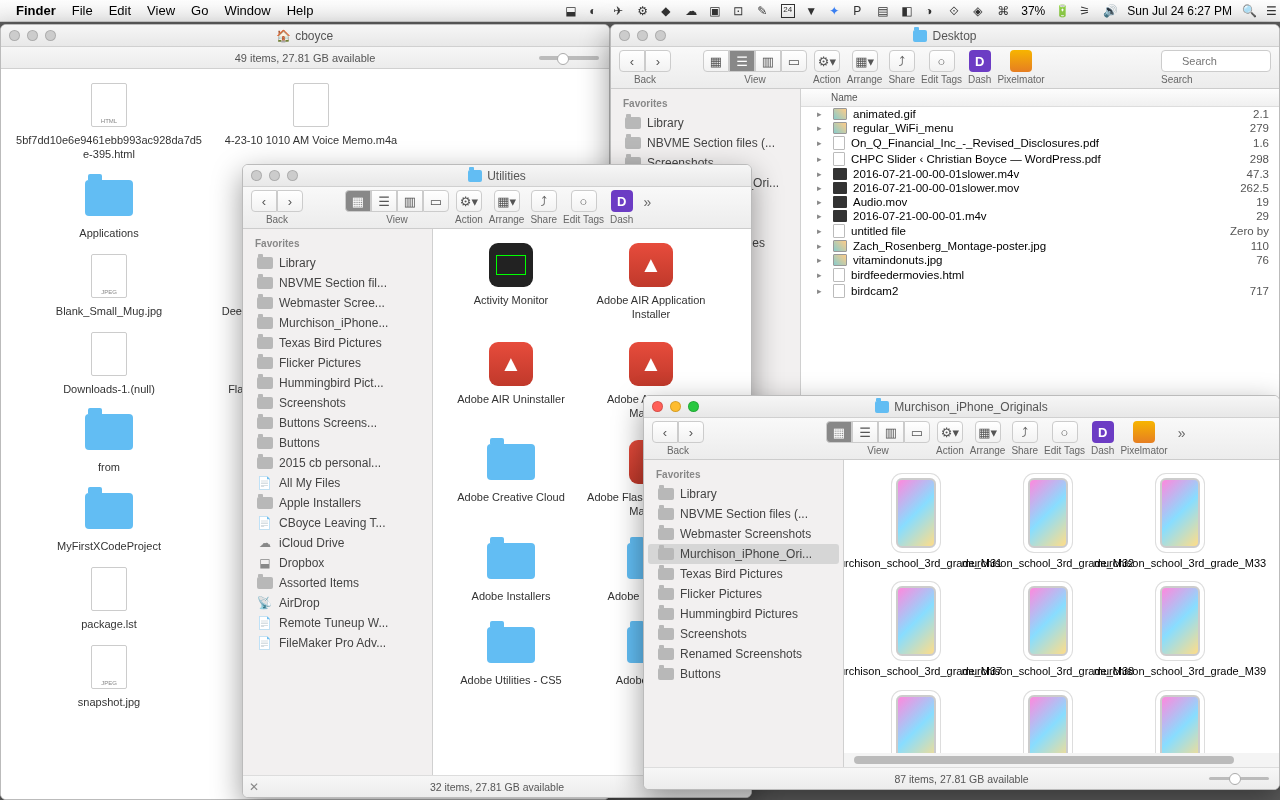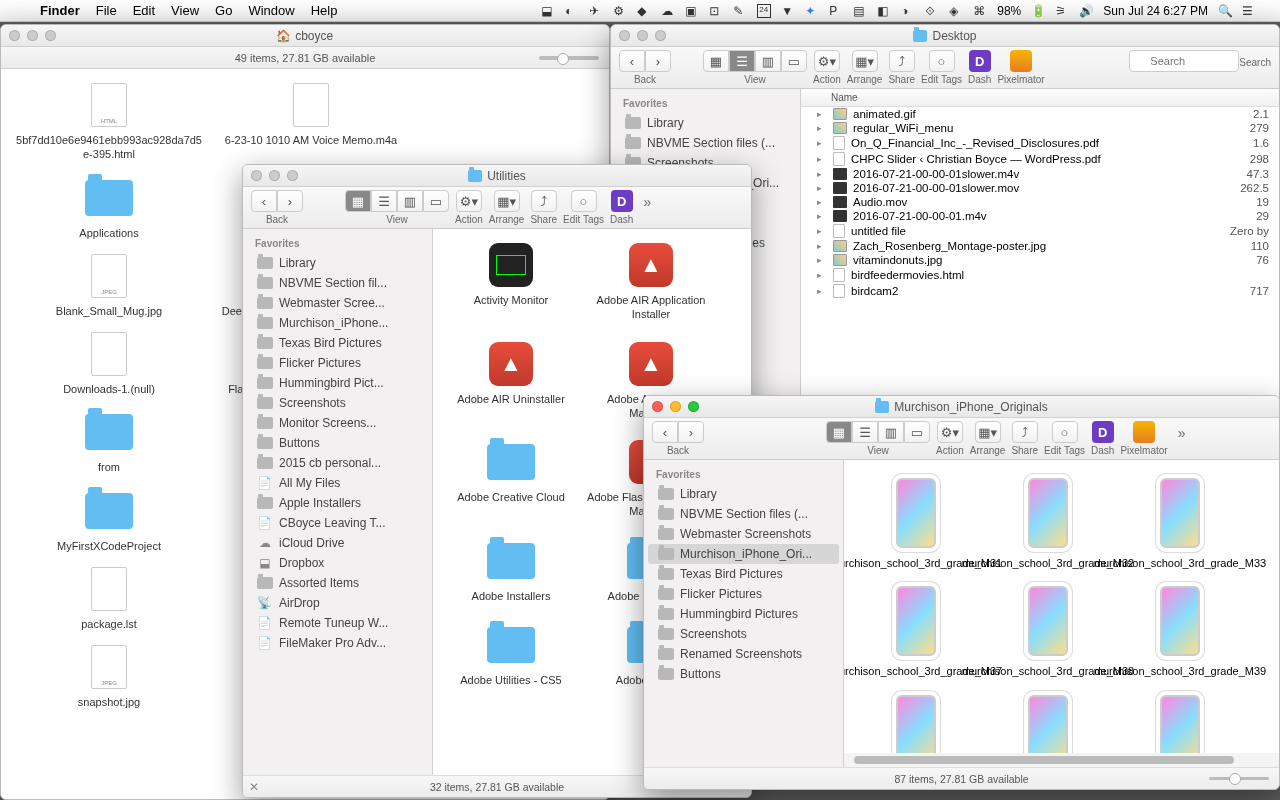--- a/index.html
+++ b/index.html
@@ -1,19 +1,19 @@
 <!DOCTYPE html>
 <html><head>
 <meta charset="utf-8">
 <style>
 * { box-sizing: border-box; margin: 0; padding: 0; font-family: -apple-system, "Helvetica Neue", Arial, sans-serif; }
 body { width: 1280px; height: 800px; background: #5c5c5c; position: relative; overflow: hidden; font-size: 12px; }
 
 
-.menubar { position: absolute; top: 0; left: 0; right: 0; height: 22px; background: linear-gradient(#fdfdfd,#f0f0f0); display: flex; align-items: center; padding: 0 24px; font-size: 13px; border-bottom: 1px solid #ccc; }
+.menubar { position: absolute; top: 0; left: 0; right: 0; height: 22px; background: linear-gradient(#fdfdfd,#f0f0f0); display: flex; align-items: center; padding: 0 0; font-size: 13px; border-bottom: 1px solid #ccc; }
 .menubar .left { display: flex; align-items: center; gap: 16px; }
 .menubar .right { margin-left: auto; display: flex; align-items: center; gap: 10px; font-size: 12px; }
 .menubar .appname { font-weight: 600; }
 .mbicon { width: 14px; height: 14px; display: inline-block; color: #333; }
 
 
 .finder { position: absolute; background: #fff; border-radius: 6px; box-shadow: 0 10px 30px rgba(0,0,0,0.4); overflow: hidden; border: 1px solid #bbb; }
 .titlebar { height: 22px; background: linear-gradient(#f6f6f6,#e8e8e8); display: flex; align-items: center; justify-content: center; position: relative; font-size: 12px; color: #555; border-bottom: 1px solid #d0d0d0; }
 .traffic { position: absolute; left: 8px; top: 5px; display: flex; gap: 7px; }
 .light { width: 11px; height: 11px; border-radius: 50%; border: 0.5px solid rgba(0,0,0,0.15); }
@@ -28,21 +28,21 @@
 
 .toolbar { height: 42px; background: linear-gradient(#f9f9f9,#ececec); border-bottom: 1px solid #ccc; display: flex; align-items: flex-start; padding: 3px 8px; gap: 6px; font-size: 10px; color: #666; }
 .toolgroup { display: flex; flex-direction: column; align-items: center; }
 .btnrow { display: flex; }
 .tbtn { height: 22px; min-width: 26px; background: linear-gradient(#fff,#f2f2f2); border: 1px solid #ccc; display: flex; align-items: center; justify-content: center; color: #555; font-size: 13px; }
 .tbtn:first-child { border-radius: 4px 0 0 4px; }
 .tbtn:last-child { border-radius: 0 4px 4px 0; }
 .tbtn.solo { border-radius: 4px; }
 .tbtn.active { background: #888; color: #fff; }
 .toollabel { margin-top: 2px; font-size: 10px; }
-.searchbox { margin-left: auto; display: flex; flex-direction: row; align-items: center; }
+.searchbox { margin-left: auto; display: flex; flex-direction: column; align-items: flex-start; }
 .searchinput { height: 22px; width: 110px; border: 1px solid #ccc; border-radius: 4px; padding: 0 6px 0 20px; font-size: 11px; position: relative; background: #fff; }
 .searchwrap { position: relative; }
 .searchwrap::before { content: '🔍'; position: absolute; left: 5px; top: 3px; font-size: 11px; color: #999; }
 .moreicon { font-size: 14px; color: #666; padding: 4px; }
 
 
 .body { display: flex; height: calc(100% - 22px); }
 .body.withpath { height: calc(100% - 44px); }
 .body.withtool { height: calc(100% - 64px); }
 .body.withtoolstatus { height: calc(100% - 86px); }
@@ -127,21 +127,21 @@
     <span class="mbicon" style="border:1px solid #333;font-size:8px;padding:0 1px;">24</span>
     <span class="mbicon">▼</span>
     <span class="mbicon" style="color:#3b82f6">✦</span>
     <span class="mbicon">P</span>
     <span class="mbicon">▤</span>
     <span class="mbicon">◧</span>
     <span class="mbicon">◑</span>
     <span class="mbicon">⟐</span>
     <span class="mbicon">◈</span>
     <span class="mbicon">⌘</span>
-    <span>98%</span>
+    <span>37%</span>
     <span class="mbicon">🔋</span>
     <span class="mbicon">⚞</span>
     <span class="mbicon">🔊</span>
     <span>Sun Jul 24  6:27 PM</span>
     <span class="mbicon">🔍</span>
     <span class="mbicon">☰</span>
   </div>
 </div>
 
 <div class="finder" style="left:0; top:24px; width:610px; height:776px;">
@@ -163,21 +163,21 @@
           <div class="iconitem w200">
             <div class="ic">
               <div class="file-ic html"></div>
             </div>
             <div class="lbl">5bf7dd10e6e9461ebb993ac928da7d5e-395.html</div>
           </div>
           <div class="iconitem w200">
             <div class="ic">
               <div class="file-ic"></div>
             </div>
-            <div class="lbl">6-23-10 1010 AM Voice Memo.m4a</div>
+            <div class="lbl">4-23-10 1010 AM Voice Memo.m4a</div>
           </div>
           <div class="iconitem w200">
             <div class="ic">
               <div class="folder-ic"></div>
             </div>
             <div class="lbl">Applications</div>
           </div>
           <div class="iconitem w200">
             <div class="ic">
               <div class="folder-ic"></div>
@@ -544,21 +544,21 @@
           <div class="sb-item">
             <span class="sb-folder"></span>
             <span>Hummingbird Pict...</span>
           </div>
           <div class="sb-item">
             <span class="sb-folder"></span>
             <span>Screenshots</span>
           </div>
           <div class="sb-item">
             <span class="sb-folder"></span>
-            <span>Monitor Screens...</span>
+            <span>Buttons Screens...</span>
           </div>
           <div class="sb-item">
             <span class="sb-folder"></span>
             <span>Buttons</span>
           </div>
           <div class="sb-item">
             <span class="sb-folder"></span>
             <span>2015 cb personal...</span>
           </div>
           <div class="sb-item">

